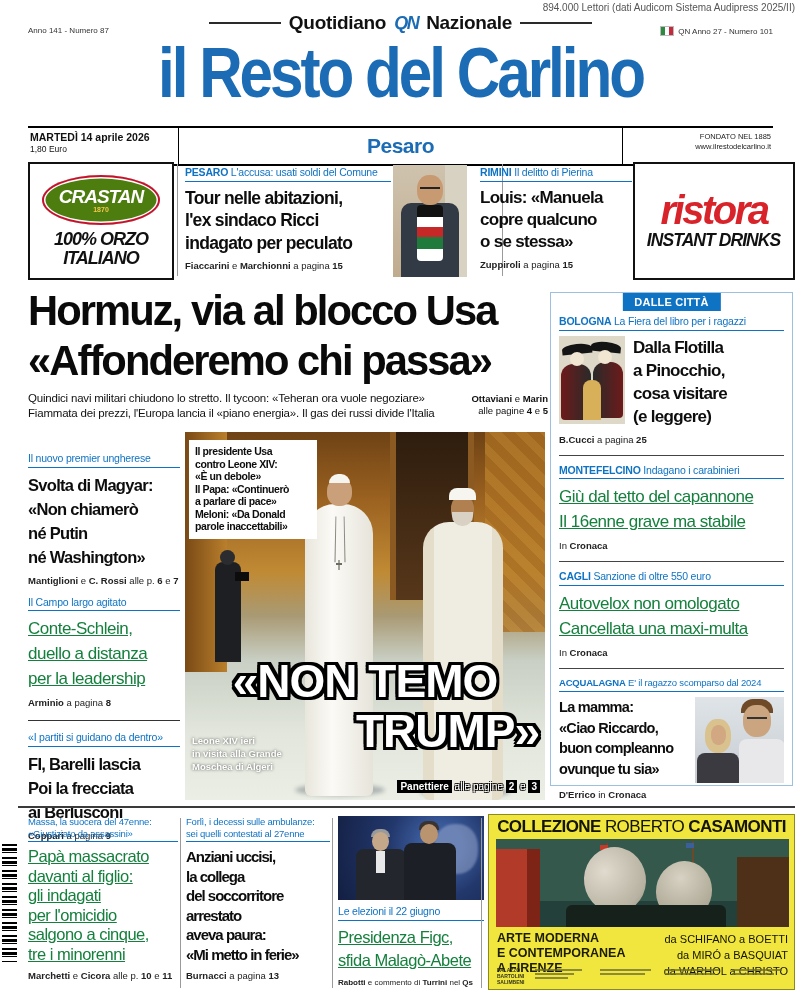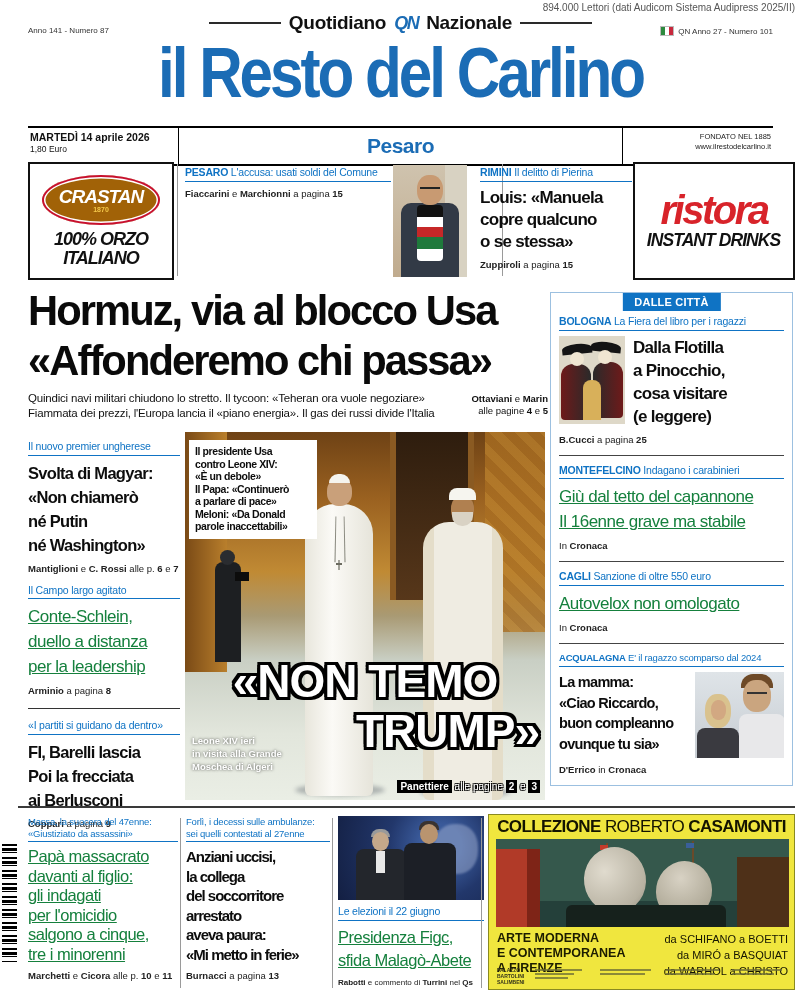--- a/index.html
+++ b/index.html
@@ -33,21 +33,21 @@
   .kicker .b{font-weight:800;}
   .hl-b{font-weight:800;color:#0d0d0d;letter-spacing:-.7px;}
   .hl-l{font-weight:400;color:#15803d;letter-spacing:-.5px;text-decoration:underline;}
   .byline{font-size:9.5px;color:#222;margin-top:6px;}
   .byline .b{font-weight:800;}
   .vline{position:absolute;width:1px;background:#9a9a9a;}
   
   .toprow{position:absolute;top:162px;left:28px;width:767px;height:118px;}
   .ad-crastan{position:absolute;left:0;top:0;width:142px;height:114px;border:2.5px solid #111;
     display:flex;flex-direction:column;align-items:center;justify-content:center;background:#fff;}
-  .cr-oval{width:118px;height:50px;background:#a16207;border-radius:50%;display:flex;flex-direction:column;
+  .cr-oval{width:118px;height:50px;background:#4d7c0f;border-radius:50%;display:flex;flex-direction:column;
     align-items:center;justify-content:center;box-shadow:inset 0 0 0 2px #c8102e,inset 0 0 0 3.5px #fff;}
   .cr-name{color:#fff;font-weight:800;font-size:19px;letter-spacing:-1px;font-style:italic;}
   .cr-year{color:#f4c84a;font-size:7px;font-weight:800;margin-top:-2px;}
   .cr-l1{font-size:18px;font-weight:800;font-style:italic;letter-spacing:-1px;margin-top:5px;line-height:19px;}
   .story-pesaro{position:absolute;left:157px;top:4px;width:206px;}
   .story-pesaro .hl{font-size:17.5px;line-height:22.5px;}
   .ricci{position:absolute;left:365px;top:3px;width:74px;height:112px;background:linear-gradient(180deg,#cfc3ae,#c0ab8e);overflow:hidden;}
   .ricci .bldg{position:absolute;right:0;top:0;width:22px;height:112px;background:#d8d2c2;}
   .ricci .head{position:absolute;left:24px;top:10px;width:26px;height:30px;border-radius:45%;background:#c89a72;}
   .ricci .glasses{position:absolute;left:27px;top:22px;width:20px;height:5px;border-top:2px solid #222;}
@@ -61,21 +61,21 @@
     display:flex;flex-direction:column;align-items:center;justify-content:center;background:#fff;}
   .ri-name{color:#d8232a;font-size:40px;font-weight:800;font-style:italic;letter-spacing:-2.5px;line-height:38px;}
   .ri-sub{font-size:19px;font-weight:800;font-style:italic;letter-spacing:-1px;transform:scaleX(.92);}
   
   .lead{position:absolute;top:285px;left:28px;width:520px;}
   .lead-h{font-size:43px;line-height:50px;font-weight:800;letter-spacing:-2px;transform:scaleX(.97);transform-origin:left;white-space:nowrap;color:#0a0a0a;}
   .lead-sub{margin-top:6px;font-size:11.5px;line-height:14.5px;letter-spacing:-.2px;color:#111;width:432px;}
   .lead-by{position:absolute;right:0;top:108px;width:86px;text-align:right;font-size:9.5px;line-height:12px;}
   .lead-by .b{font-weight:800;}
   
-  .leftcol{position:absolute;top:440px;left:28px;width:152px;}
+  .leftcol{position:absolute;top:452px;left:28px;width:152px;}
   .leftcol .hl-b{font-size:16.5px;line-height:24px;}
   .leftcol .hl-l{font-size:17px;line-height:25px;}
   .lc-sep{height:1px;background:#333;margin:12px 0 10px 0;}
   .lc-block{margin-bottom:10px;}
   
   .photo{position:absolute;top:432px;left:185px;width:360px;height:368px;overflow:hidden;
     background:linear-gradient(180deg,#6e4215 0%,#9a6120 18%,#c08a34 38%,#a99a74 50%,#c9cfc4 62%,#e2e6dc 82%,#eaeee5 100%);}
   .ph-pillar{position:absolute;left:0;top:0;width:42px;height:240px;background:linear-gradient(90deg,#7a4a16,#b97f2c);}
   .ph-door{position:absolute;left:205px;top:0;width:72px;height:168px;background:linear-gradient(180deg,#2e1d0e,#57371a);border-left:6px solid #8a5a22;border-right:6px solid #8a5a22;}
   .ph-wallR{position:absolute;right:0;top:0;width:60px;height:200px;background:repeating-linear-gradient(45deg,#b97f2c 0 9px,#a96e22 9px 18px);opacity:.8;}
@@ -226,20 +226,25 @@
         <div class="cr-name">CRASTAN</div>
         <div class="cr-year">1870</div>
       </div>
       <div class="cr-l1">100% ORZO</div>
       <div class="cr-l1" style="margin-top:0;">ITALIANO</div>
     </div>
     <div class="vline" style="left:149px;top:2px;height:112px;"></div>
 
     <div class="story-pesaro">
       <div class="kicker"><span class="b">PESARO</span><span> L'accusa: usati soldi del Comune</span></div>
+      <div class="hl hl-b">
+          <div>Tour nelle abitazioni,</div>
+          <div>l'ex sindaco Ricci</div>
+          <div>indagato per peculato</div>
+        </div>
       <div class="byline"><span class="b seg">Fiaccarini</span><span class="seg"> e </span><span class="b seg">Marchionni</span><span class="seg"> a pagina </span><span class="b seg">15</span></div>
     </div>
 
     <div class="ricci">
       <div class="bldg"></div>
       <div class="suit"></div>
       <div class="head"></div>
       <div class="glasses"></div>
       <div class="scarf"></div>
     </div>
@@ -378,20 +383,21 @@
       <div class="rc-hl-l hl-l">
           <div>Giù dal tetto del capannone</div>
           <div>Il 16enne grave ma stabile</div>
         </div>
       <div class="byline"><span class="seg">In </span><span class="b seg">Cronaca</span></div>
       <div class="rc-sep"></div>
 
       <div class="kicker rc-kick"><span class="b">CAGLI</span><span> Sanzione di oltre 550 euro</span></div>
       <div class="rc-hl-l hl-l">
           <div>Autovelox non omologato</div>
+          <div>Cancellata una maxi-multa</div>
         </div>
       <div class="byline"><span class="seg">In </span><span class="b seg">Cronaca</span></div>
       <div class="rc-sep"></div>
 
       <div class="kicker rc-kick" style="font-size:9.5px;"><span class="b">ACQUALAGNA</span><span> E' il ragazzo scomparso dal 2024</span></div>
       <div class="acq-wrap">
         <div class="acq-hl hl-b">
             <div>La mamma:</div>
             <div>«Ciao Riccardo,</div>
             <div>buon compleanno</div>

